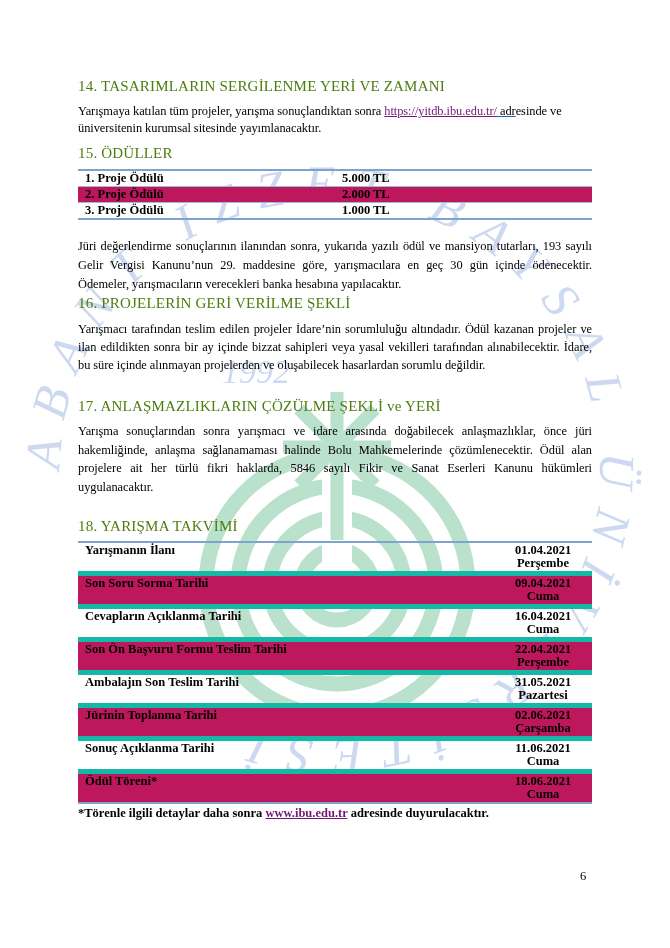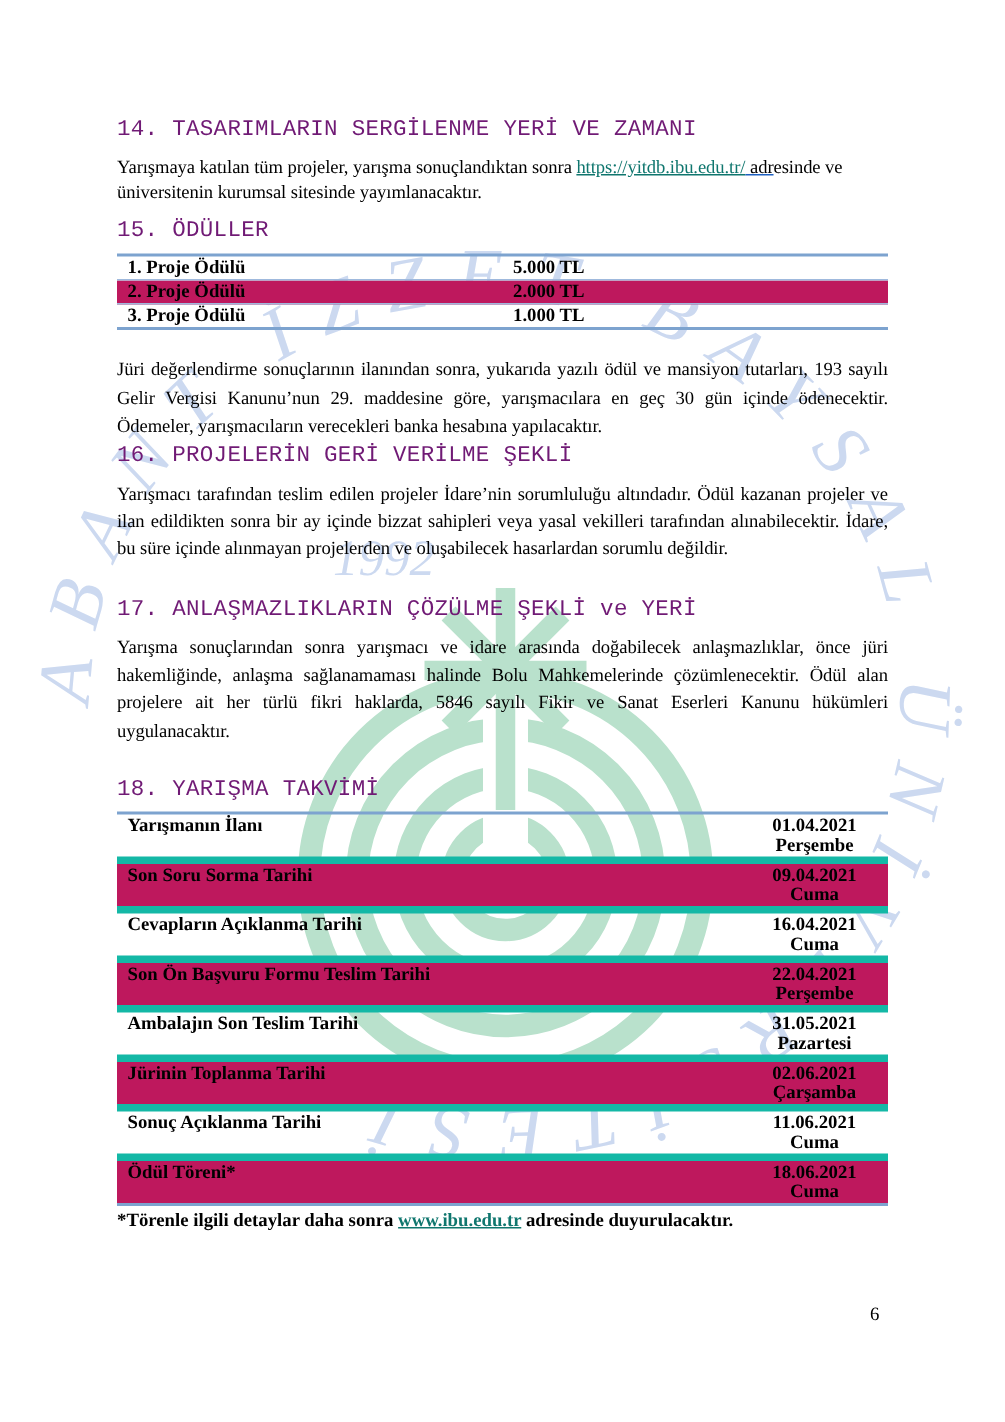--- a/index.html
+++ b/index.html
@@ -9,34 +9,34 @@
     background:#ffffff;
     font-family:"Liberation Serif","DejaVu Serif",serif;
     color:#000;
     overflow:hidden;
     margin:0 auto;
   }
   .watermark{position:absolute;left:0;top:0;width:670px;height:948px;pointer-events:none;}
   .content{position:absolute;left:78px;top:79px;width:514px;z-index:2;}
   .sec-heading{
     font-size:15px;line-height:15px;font-weight:normal;
-    color:#701a75;margin:0;letter-spacing:0.2px;font-family:Liberation Mono, monospace;
+    color:#4d7c0f;margin:0;letter-spacing:0.2px;
   }
   .mt-h15{margin-top:9px;}
   .mt-h16{margin-top:2px;}
   .mt-h17{margin-top:25px;}
   .mt-h18{margin-top:23px;}
   .para{font-size:12.4px;line-height:17px;margin:9px 0 0 0;letter-spacing:-0.05px;}
   .pline{white-space:nowrap;}
   .jnote{margin-top:17px;font-size:12.4px;line-height:19px;letter-spacing:-0.05px;}
   .p16{margin-top:9px;line-height:18px;}
   .p17{margin-top:8px;line-height:18.5px;}
   .jline{white-space:nowrap;text-align:justify;text-align-last:justify;}
   .jlast{white-space:nowrap;text-align:left;text-align-last:left;}
-  a.doclink{color:#0f766e;text-decoration:underline;}
+  a.doclink{color:#701a75;text-decoration:underline;}
   .u-blue{text-decoration:underline;text-decoration-color:#1D5FC0;}
   table{width:100%;border-collapse:collapse;}
   .prize-table{
     margin-top:8px;
     border-top:2px solid #7DA3CF;
     border-bottom:2px solid #7DA3CF;
   }
   .prize-table td{
     font-weight:bold;font-size:12.5px;line-height:15px;padding:0;
   }

